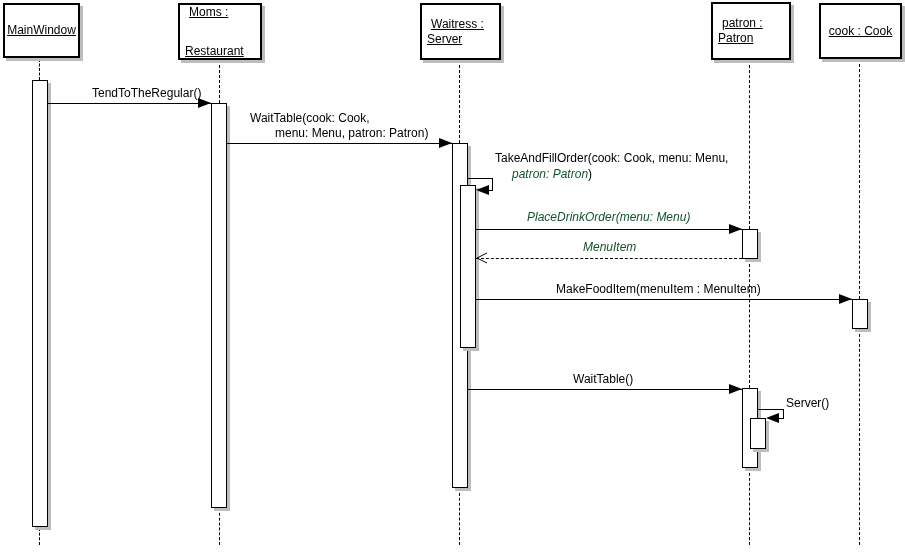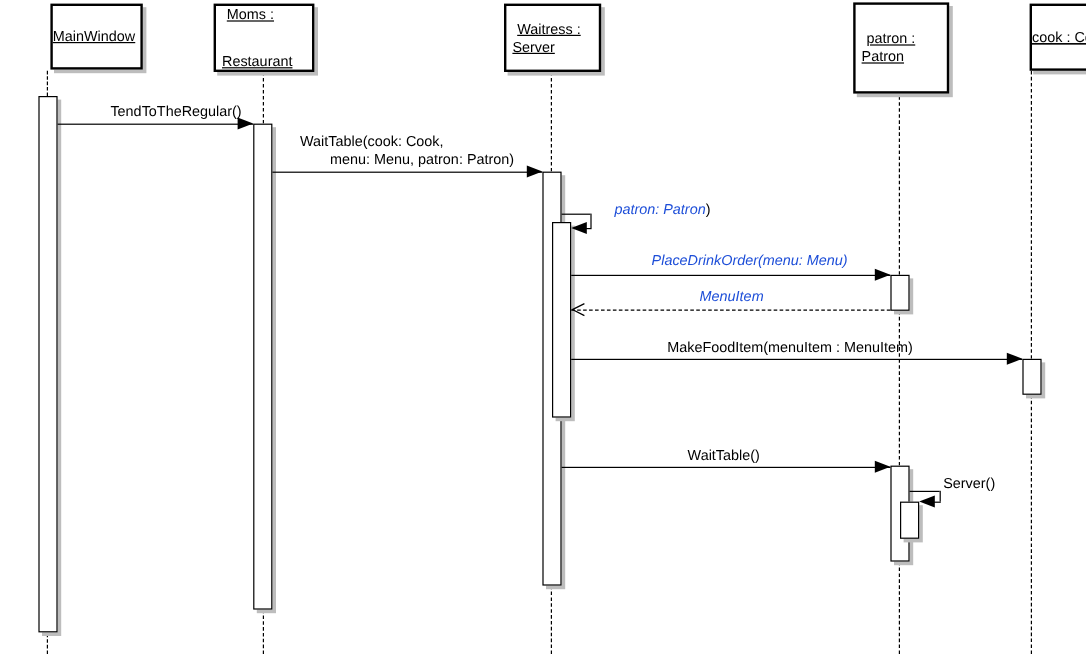--- a/index.html
+++ b/index.html
@@ -8,39 +8,39 @@
     font-family:"Liberation Sans","DejaVu Sans",sans-serif;font-size:12px;color:#000;
   }
   
   .head{
     position:absolute;border:2px solid #000;background:#fff;
     box-shadow:3px 3px 0 #bdbdbd;display:flex;flex-direction:column;justify-content:center;
     line-height:15px;box-sizing:border-box;
   }
   .head .nm{text-decoration:underline;white-space:nowrap;}
   .head.pad{padding-left:5px;align-items:flex-start;}
-  .head.center{align-items:flex-start;margin-left:39px;}
+  .head.center{align-items:center;}
   
   .ll{position:absolute;width:0;border-left:1px dashed #000;}
   
   .act{
     position:absolute;width:16px;border:1px solid #000;background:#fff;
     box-shadow:3px 3px 0 #bdbdbd;box-sizing:border-box;
   }
   
   .msg{position:absolute;height:0;border-top:1px solid #000;}
   .msg.dashed{border-top-style:dashed;}
   .vseg{position:absolute;width:0;border-left:1px solid #000;}
   
   .ah-r{position:absolute;width:0;height:0;border-top:5px solid transparent;border-bottom:5px solid transparent;border-left:13px solid #000;}
   .ah-l{position:absolute;width:0;height:0;border-top:5px solid transparent;border-bottom:5px solid transparent;border-right:13px solid #000;}
   .oa{position:absolute;}
   
   .lbl{position:absolute;white-space:nowrap;line-height:14px;}
-  .em{color:#1d4ed8;font-style:italic;}
+  .em{color:#14532d;font-style:italic;}
 </style>
 </head>
 <body>
 
 <div class="stage">
 
   <div class="ll" style="left:39px;top:59px;height:21px;"></div>
   <div class="ll" style="left:39px;top:528px;height:17px;"></div>
   <div class="ll" style="left:219px;top:60px;height:43px;"></div>
   <div class="ll" style="left:219px;top:508px;height:37px;"></div>
@@ -56,21 +56,21 @@
     <span class="nm">MainWindow</span>
   </div>
   <div class="head pad" style="left:178px;top:3px;width:84px;height:57px;gap:24px;">
     <span class="nm" style="padding-left:4px;">Moms :</span>
     <span class="nm">Restaurant</span>
   </div>
   <div class="head pad" style="left:420px;top:3px;width:81px;height:57px;">
     <span class="nm" style="padding-left:4px;">Waitress :</span>
     <span class="nm">Server</span>
   </div>
-  <div class="head pad" style="left:711px;top:2px;width:80px;height:76px;">
+  <div class="head pad" style="left:711px;top:2px;width:80px;height:58px;">
     <span class="nm" style="padding-left:4px;">patron :</span>
     <span class="nm">Patron</span>
   </div>
   <div class="head center" style="left:819px;top:3px;width:83px;height:56px;text-decoration:underline;">
     <span class="nm">cook : Cook</span>
   </div>
 
   <div class="act" style="left:32px;top:80px;height:447px;"></div>
   <div class="act" style="left:211px;top:103px;height:405px;"></div>
   <div class="act" style="left:452px;top:143px;height:345px;"></div>
@@ -86,25 +86,26 @@
 
   <div class="msg" style="left:227px;top:143px;width:225px;"></div>
   <div class="ah-r" style="left:439px;top:138px;"></div>
   <div class="lbl" style="left:250px;top:111px;">WaitTable(cook: Cook,</div>
   <div class="lbl" style="left:275px;top:126px;">menu: Menu, patron: Patron)</div>
 
   <div class="msg" style="left:468px;top:178px;width:24px;"></div>
   <div class="vseg" style="left:492px;top:178px;height:12px;"></div>
   <div class="msg" style="left:487px;top:190px;width:6px;"></div>
   <div class="ah-l" style="left:476px;top:185px;"></div>
+  <div class="lbl" style="left:495px;top:151px;">TakeAndFillOrder(cook: Cook, menu: Menu,</div>
   <div class="lbl" style="left:512px;top:167px;"><span class="em">patron: Patron</span><span>)</span></div>
 
   <div class="msg" style="left:476px;top:229px;width:266px;"></div>
   <div class="ah-r" style="left:729px;top:224px;"></div>
-  <div class="lbl em" style="left:527px;top:210px;margin-left:16px;">PlaceDrinkOrder(menu: Menu)</div>
+  <div class="lbl em" style="left:527px;top:210px;">PlaceDrinkOrder(menu: Menu)</div>
 
   <div class="msg dashed" style="left:476px;top:258px;width:266px;"></div>
   <div class="oa" style="left:476px;top:252px;">
     <svg width="12" height="12">
         <path d="M11,1 L1,6 L11,11" fill="none" stroke="#000" stroke-width="1"></path>
       </svg>
   </div>
   <div class="lbl em" style="left:583px;top:240px;">MenuItem</div>
 
   <div class="msg" style="left:476px;top:299px;width:376px;"></div>

